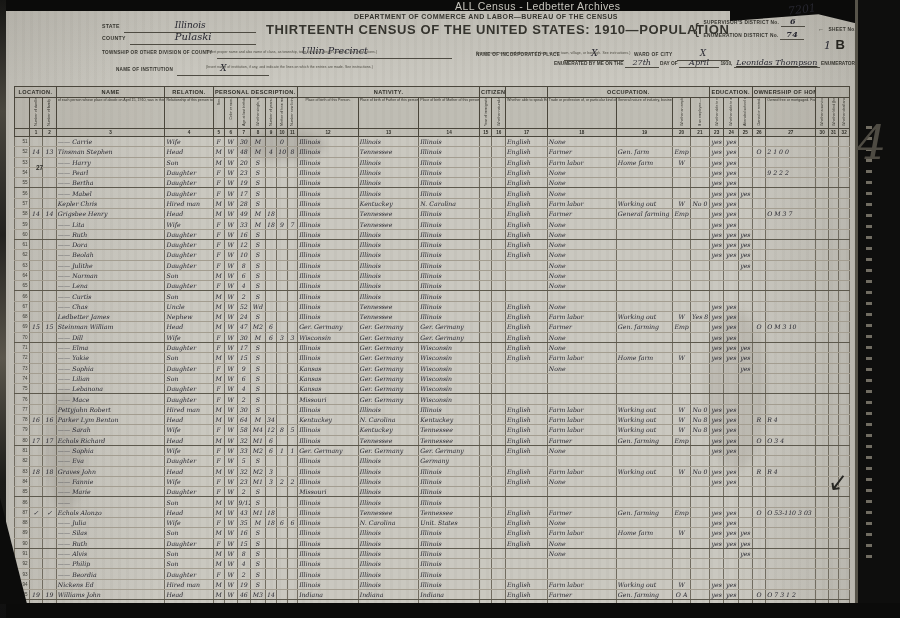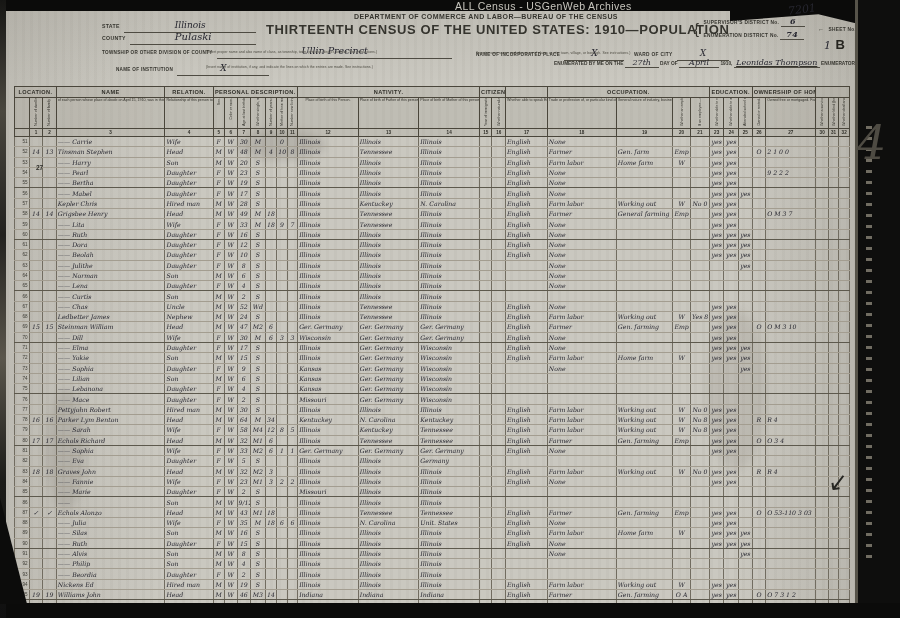--- a/index.html
+++ b/index.html
@@ -1749,16 +1749,16 @@
 <div class="top-strip"></div>
 <div class="top-wedge"></div>
 <div class="right-band">
   <div class="inner-edge"></div>
   <div class="ticks"></div>
 </div>
 <div class="bottom-strip"></div>
 <div class="left-strip"></div>
 <div class="corner-bl"></div>
 
-<div class="watermark">ALL Census - USGenWeb Archives</div>
+<div class="watermark">ALL Census - Ledbetter Archives</div>
 <div class="pageno hw">7201</div>
 <div class="big4">4</div>
 <div class="arrow-dl">↙</div>
 
 </body></html>

